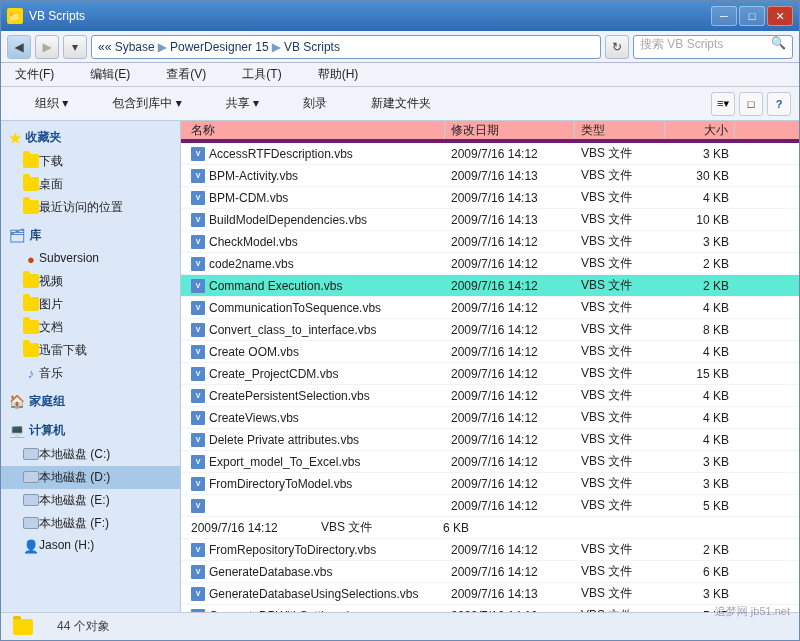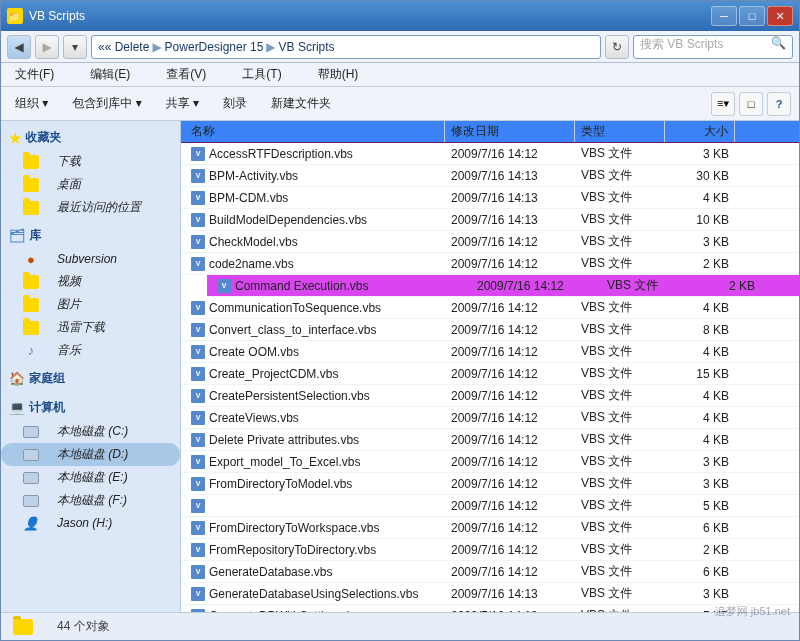--- a/index.html
+++ b/index.html
@@ -170,20 +170,21 @@
 
     .toolbar-item {
       display: flex;
       align-items: center;
       gap: 4px;
       cursor: pointer;
       padding: 3px 6px;
       border-radius: 3px;
       font-size: 12px;
       color: #222;
+      margin-left: 20px;
     }
 
     .toolbar-right {
       margin-left: auto;
       display: flex;
       align-items: center;
       gap: 4px;
     }
 
     .view-btn {
@@ -226,34 +227,32 @@
       padding: 4px 8px;
       font-size: 12px;
       font-weight: bold;
       color: #1a4a8a;
       gap: 4px;
       cursor: pointer;
     }
 
     .sidebar-item {
       display: flex;
-      align-items: center;
+      align-items: flex-start;
       padding: 3px 8px 3px 22px;
       font-size: 12px;
       color: #222;
       cursor: pointer;
-      gap: 18px;
+      gap: 0;
       white-space: nowrap;
       overflow: hidden;
-      font-style: italic;
     }
 
     .sidebar-item.active {
       background: #a8c8e8;
-      border-radius: 11px;
     }
 
     .sidebar-item-icon {
       width: 16px;
       height: 16px;
       display: flex;
       align-items: center;
       justify-content: center;
       flex-shrink: 0;
     }
@@ -297,22 +296,22 @@
     .file-list-area {
       flex: 1;
       display: flex;
       flex-direction: column;
       overflow: hidden;
     }
 
     .file-list-header {
       display: flex;
       align-items: center;
-      background: #3b82f6;
-      border-bottom: 1px solid #701a75;
+      background: #fca5a5;
+      border-bottom: 4px solid #701a75;
       height: 22px;
       flex-shrink: 0;
       padding-left: 4px;
     }
 
     .col-header {
       font-size: 12px;
       color: #222;
       padding: 0 6px;
       cursor: pointer;
@@ -336,22 +335,21 @@
     .file-row {
       display: flex;
       align-items: center;
       height: 22px;
       cursor: pointer;
       border-bottom: 1px solid #f0f4f8;
       padding-left: 4px;
     }
 
     .file-row.selected {
-      background: #d946ef;
-      margin-left: 26px;
+      background: #5eead4;
     }
 
     .file-cell {
       font-size: 12px;
       color: #222;
       padding: 0 6px;
       overflow: hidden;
       text-overflow: ellipsis;
       white-space: nowrap;
     }
@@ -465,21 +463,21 @@
       <div class="title-btn">□</div>
       <div class="title-btn close">✕</div>
     </div>
   </div>
 
   <div class="address-bar">
     <div class="nav-btn back">◀</div>
     <div class="nav-btn" style="color:#aaa;">▶</div>
     <div class="nav-btn">▾</div>
     <div class="breadcrumb-bar">
-      <span>«« Delete</span>
+      <span>«« Sybase</span>
       <span class="breadcrumb-arrow"> ▶ </span>
       <span>PowerDesigner 15</span>
       <span class="breadcrumb-arrow"> ▶ </span>
       <span>VB Scripts</span>
     </div>
     <div class="nav-btn">↻</div>
     <div class="search-bar">
       <span style="color:#aaa;">搜索 VB Scripts</span>
       <span style="margin-left:auto;color:#aaa;">🔍</span>
     </div>
@@ -563,20 +561,26 @@
         <div class="sidebar-item">
           <div class="sidebar-item-icon">
             <div class="folder-icon"></div>
           </div>
           <span>图片</span>
         </div>
         <div class="sidebar-item">
           <div class="sidebar-item-icon">
             <div class="folder-icon"></div>
           </div>
+          <span>文档</span>
+        </div>
+        <div class="sidebar-item">
+          <div class="sidebar-item-icon">
+            <div class="folder-icon"></div>
+          </div>
           <span>迅雷下载</span>
         </div>
         <div class="sidebar-item">
           <div class="sidebar-item-icon" style="color:#5588cc;font-size:13px;">♪</div>
           <span>音乐</span>
         </div>
       </div>
 
       <div class="sidebar-section">
         <div class="sidebar-header">
@@ -777,24 +781,20 @@
     </div>
           <div class="file-row">
       <div class="file-cell file-cell-name">
         <div class="vbs-icon">V</div>
       </div>
       <div class="file-cell file-cell-date">2009/7/16 14:12</div>
       <div class="file-cell file-cell-type">VBS 文件</div>
       <div class="file-cell file-cell-size">5 KB</div>
     </div>
           <div class="file-row">
-      <div class="file-cell file-cell-name">
-        <div class="vbs-icon">V</div>
-        <span>FromDirectoryToWorkspace.vbs</span>
-      </div>
       <div class="file-cell file-cell-date">2009/7/16 14:12</div>
       <div class="file-cell file-cell-type">VBS 文件</div>
       <div class="file-cell file-cell-size">6 KB</div>
     </div>
           <div class="file-row">
       <div class="file-cell file-cell-name">
         <div class="vbs-icon">V</div>
         <span>FromRepositoryToDirectory.vbs</span>
       </div>
       <div class="file-cell file-cell-date">2009/7/16 14:12</div>

